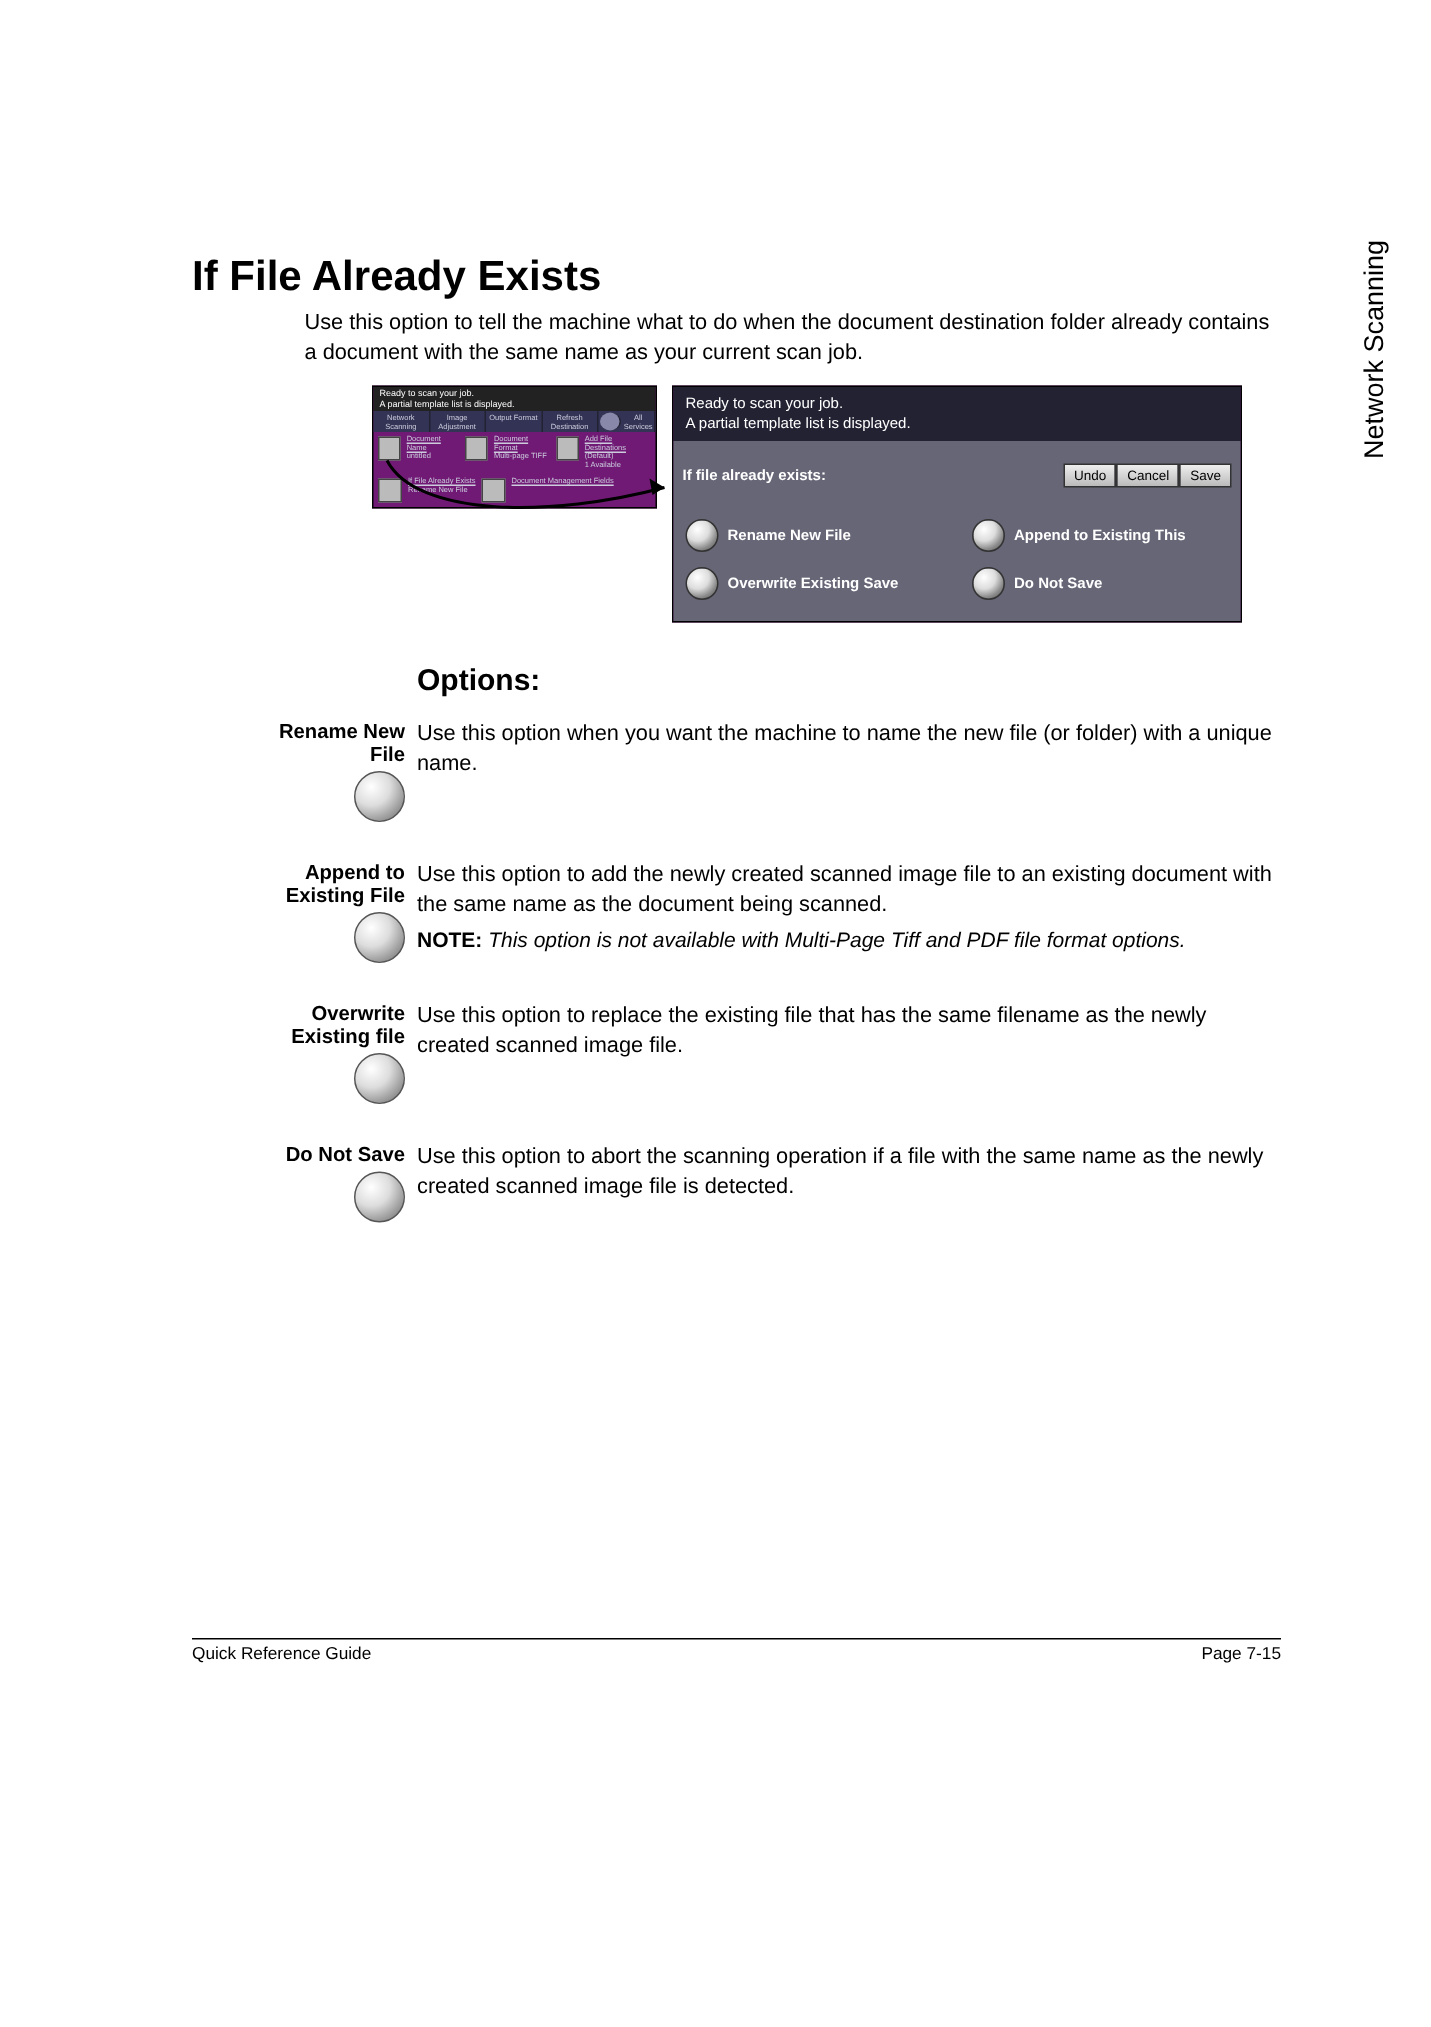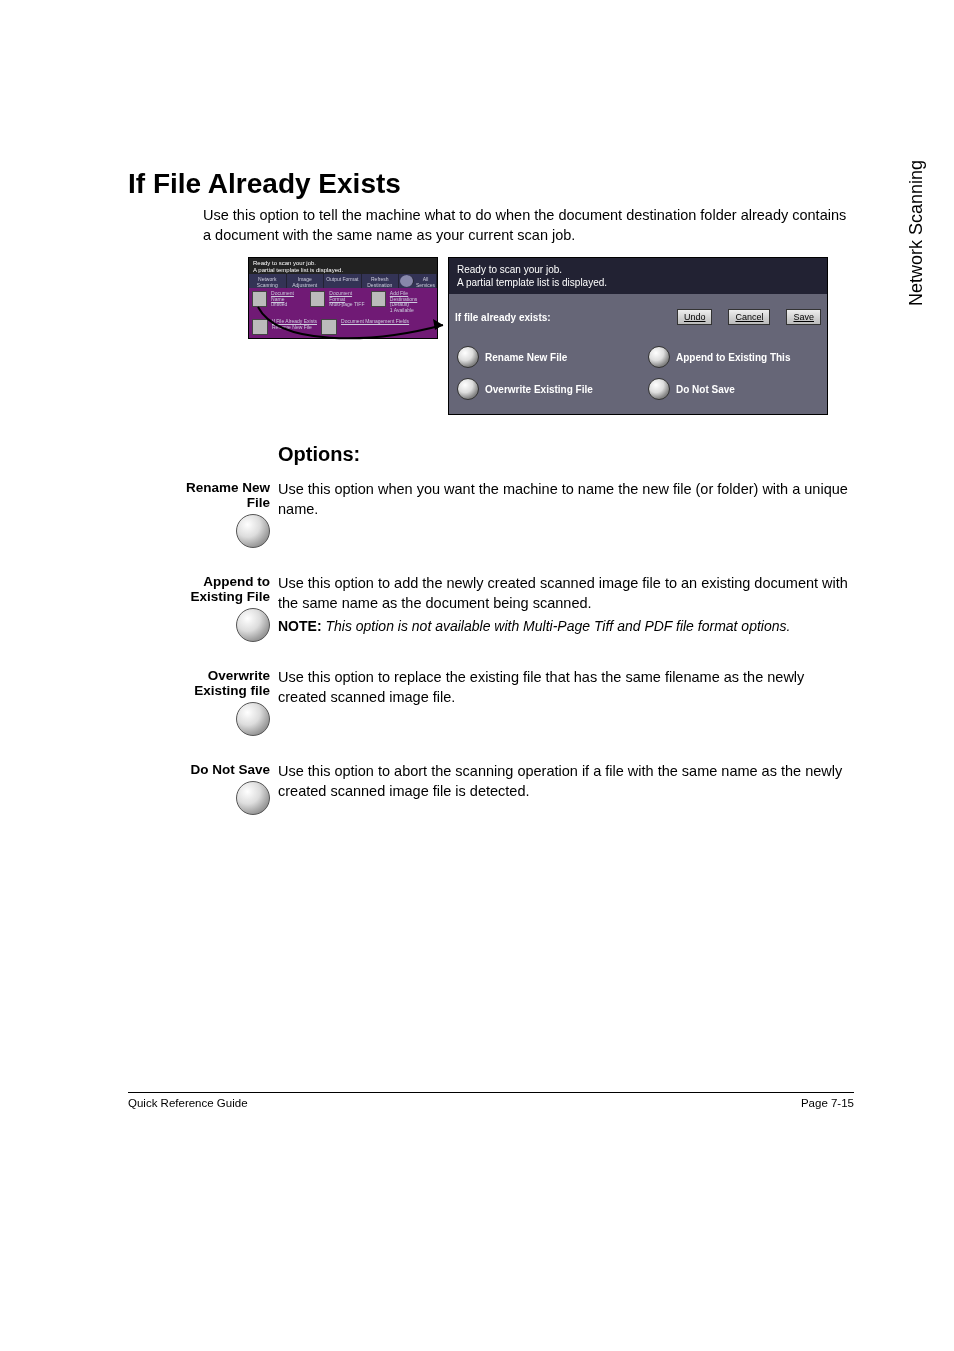--- a/index.html
+++ b/index.html
@@ -17,21 +17,21 @@
   .tabs { display: flex; background: #335; height: 14px; }
   .tabs div { flex: 1; border-right: 1px solid #223; font-size: 5px; color: #ccd; text-align: center; padding-top: 2px; }
   .tabs .globe { flex: 0 0 14px; background: #88a; border-radius: 50%; margin: 1px; }
   .row { display: flex; padding: 3px; gap: 4px; }
   .ico { width: 16px; height: 16px; background: #bbb; border: 1px solid #444; }
   .txt { font-size: 5px; color: #ccd; line-height: 1.1; }
   .panel-big { width: 380px; }
   .panel-big .topbar { background: #223; color: #fff; font-size: 10px; padding: 5px 8px; line-height: 1.3; }
   .panel-big .barline { background: #667; display: flex; align-items: center; justify-content: space-between; padding: 15px 6px; }
   .panel-big .barline .lbl { color: #fff; font-size: 10px; font-weight: bold; }
-  .btns { display: flex; gap: 16px; text-decoration: underline; }
+  .btns { display: flex; gap: 0; }
   .bbtn { background: linear-gradient(#eee, #bbb); border: 1px solid #333; font-size: 9px; padding: 2px 6px; }
   .opt-area { background: #667; padding: 6px 8px 14px 8px; display: grid; grid-template-columns: 1fr 1fr; gap: 10px 20px; }
   .opt { display: flex; align-items: center; gap: 6px; }
   .radio { width: 22px; height: 22px; border-radius: 50%; background: radial-gradient(circle at 35% 30%, #fff, #ddd 40%, #888 70%, #555); border: 1px solid #333; flex-shrink: 0; }
   .opt .lbl { color: #fff; font-size: 10px; font-weight: bold; }
   .arrow-svg { position: absolute; top: 48px; left: -30px; width: 240px; height: 50px; pointer-events: none; }
   h2 { font-size: 20px; font-weight: bold; margin-left: 150px; margin-top: 28px; margin-bottom: 14px; }
   .option-row { display: flex; margin-top: 10px; margin-bottom: 26px; }
   .option-row .left { width: 150px; text-align: right; padding-right: 8px; }
   .option-row .left .t { font-size: 13.5px; font-weight: bold; }
@@ -107,21 +107,21 @@
         <div class="opt">
           <div class="radio"></div>
           <span class="lbl">Rename New File</span>
         </div>
         <div class="opt">
           <div class="radio"></div>
           <span class="lbl">Append to Existing This</span>
         </div>
         <div class="opt">
           <div class="radio"></div>
-          <span class="lbl">Overwrite Existing File</span>
+          <span class="lbl">Overwrite Existing Save</span>
         </div>
         <div class="opt">
           <div class="radio"></div>
           <span class="lbl">Do Not Save</span>
         </div>
       </div>
     </div>
   </div>
 
   <h2>Options:</h2>

